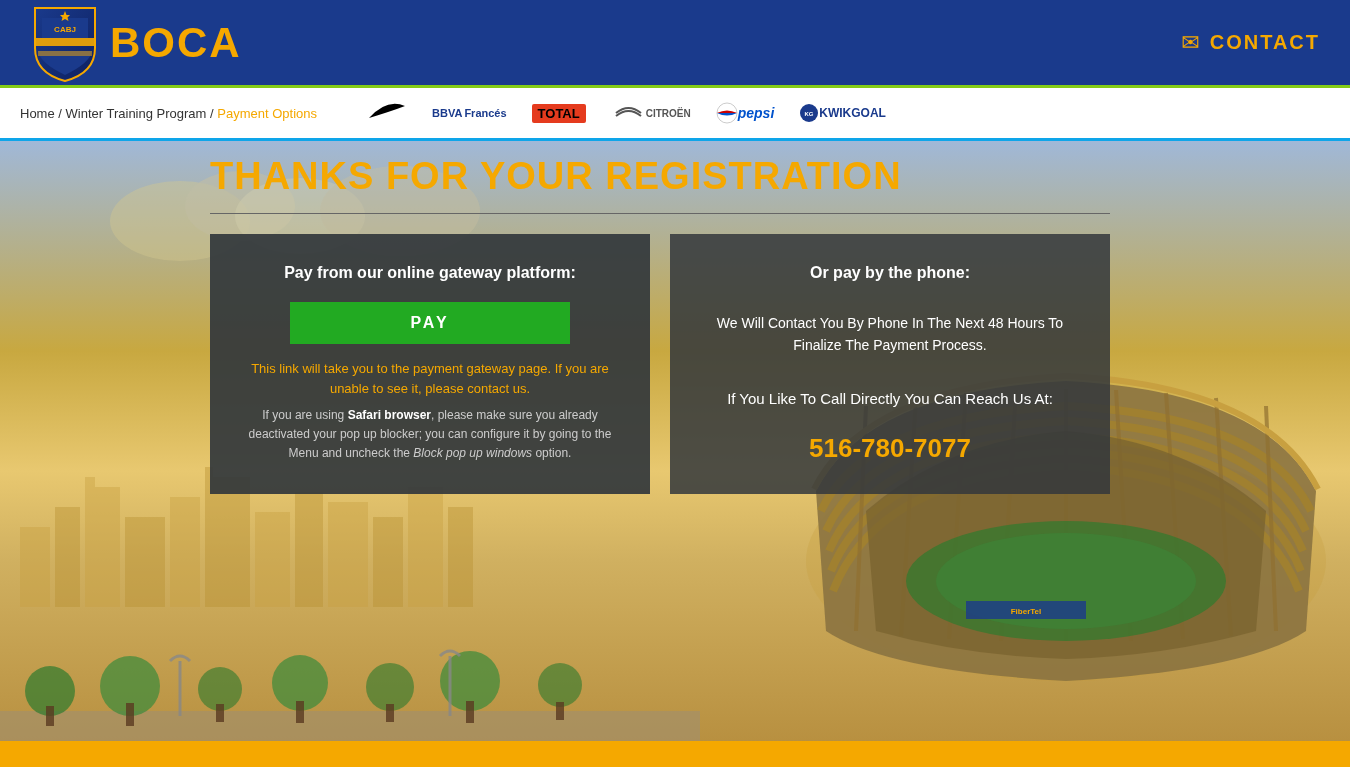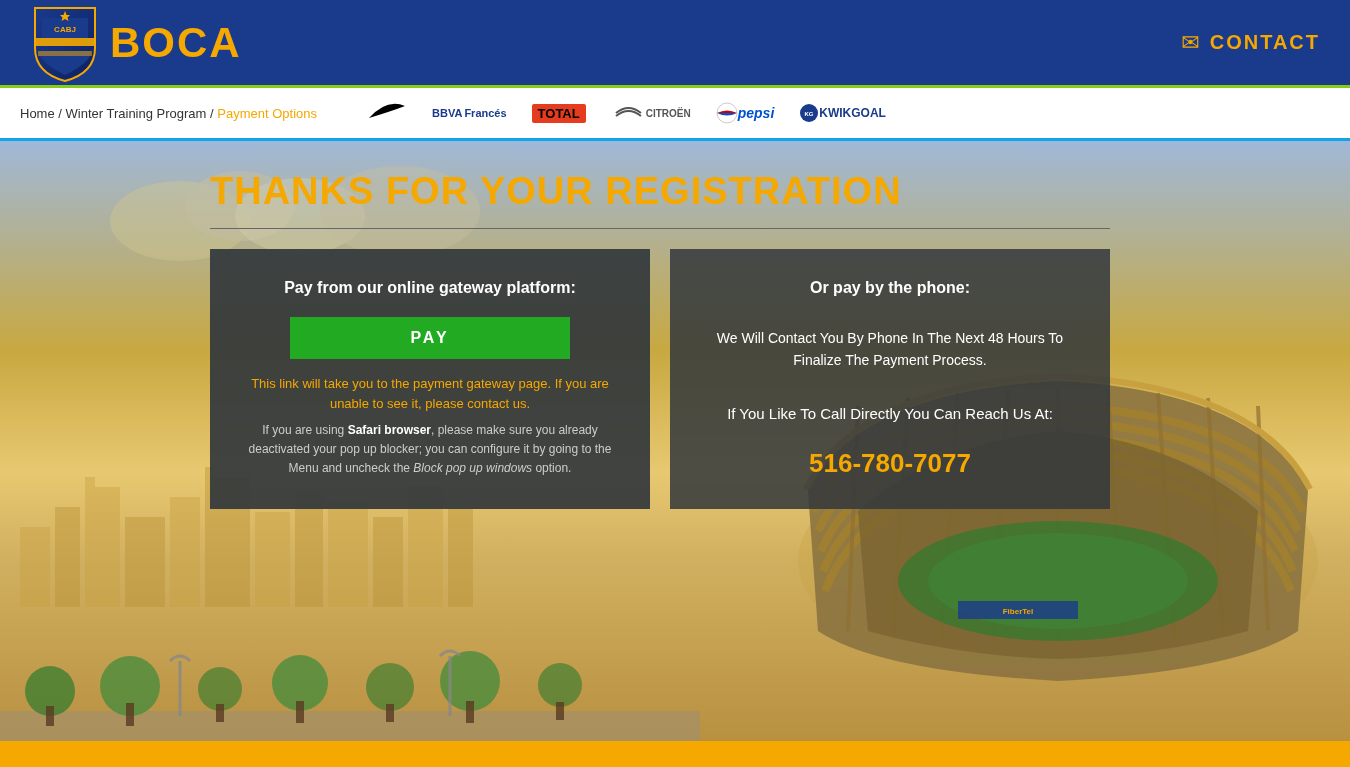--- a/index.html
+++ b/index.html
@@ -94,21 +94,21 @@
       width: 1350px;
       min-height: 600px;
       background: linear-gradient(135deg, #c8a040 0%, #e8c060 20%, #d4b050 40%, #f0d080 55%, #a0b0c0 75%, #8090a8 100%);
       overflow: hidden;
     }
 
     
     .main-content {
       position: relative;
       z-index: 10;
-      padding: 29px 0 0 210px;
+      padding: 14px 0 0 210px;
     }
 
     .page-title {
       font-size: 38px;
       font-weight: 900;
       color: #f5a800;
       text-transform: uppercase;
       margin-bottom: 15px;
       letter-spacing: 1px;
     }
@@ -209,21 +209,21 @@
       background-color: #f5a800;
       height: 55px;
       display: flex;
       align-items: center;
       justify-content: center;
     }
 
     
     .stadium-svg-container {
       position: absolute;
-      right: 12px;
+      right: 4px;
       bottom: 50px;
       width: 680px;
       height: 480px;
     }
 
     
     .bg-layer {
       position: absolute;
       top: 0; left: 0; right: 0; bottom: 0;
     }

